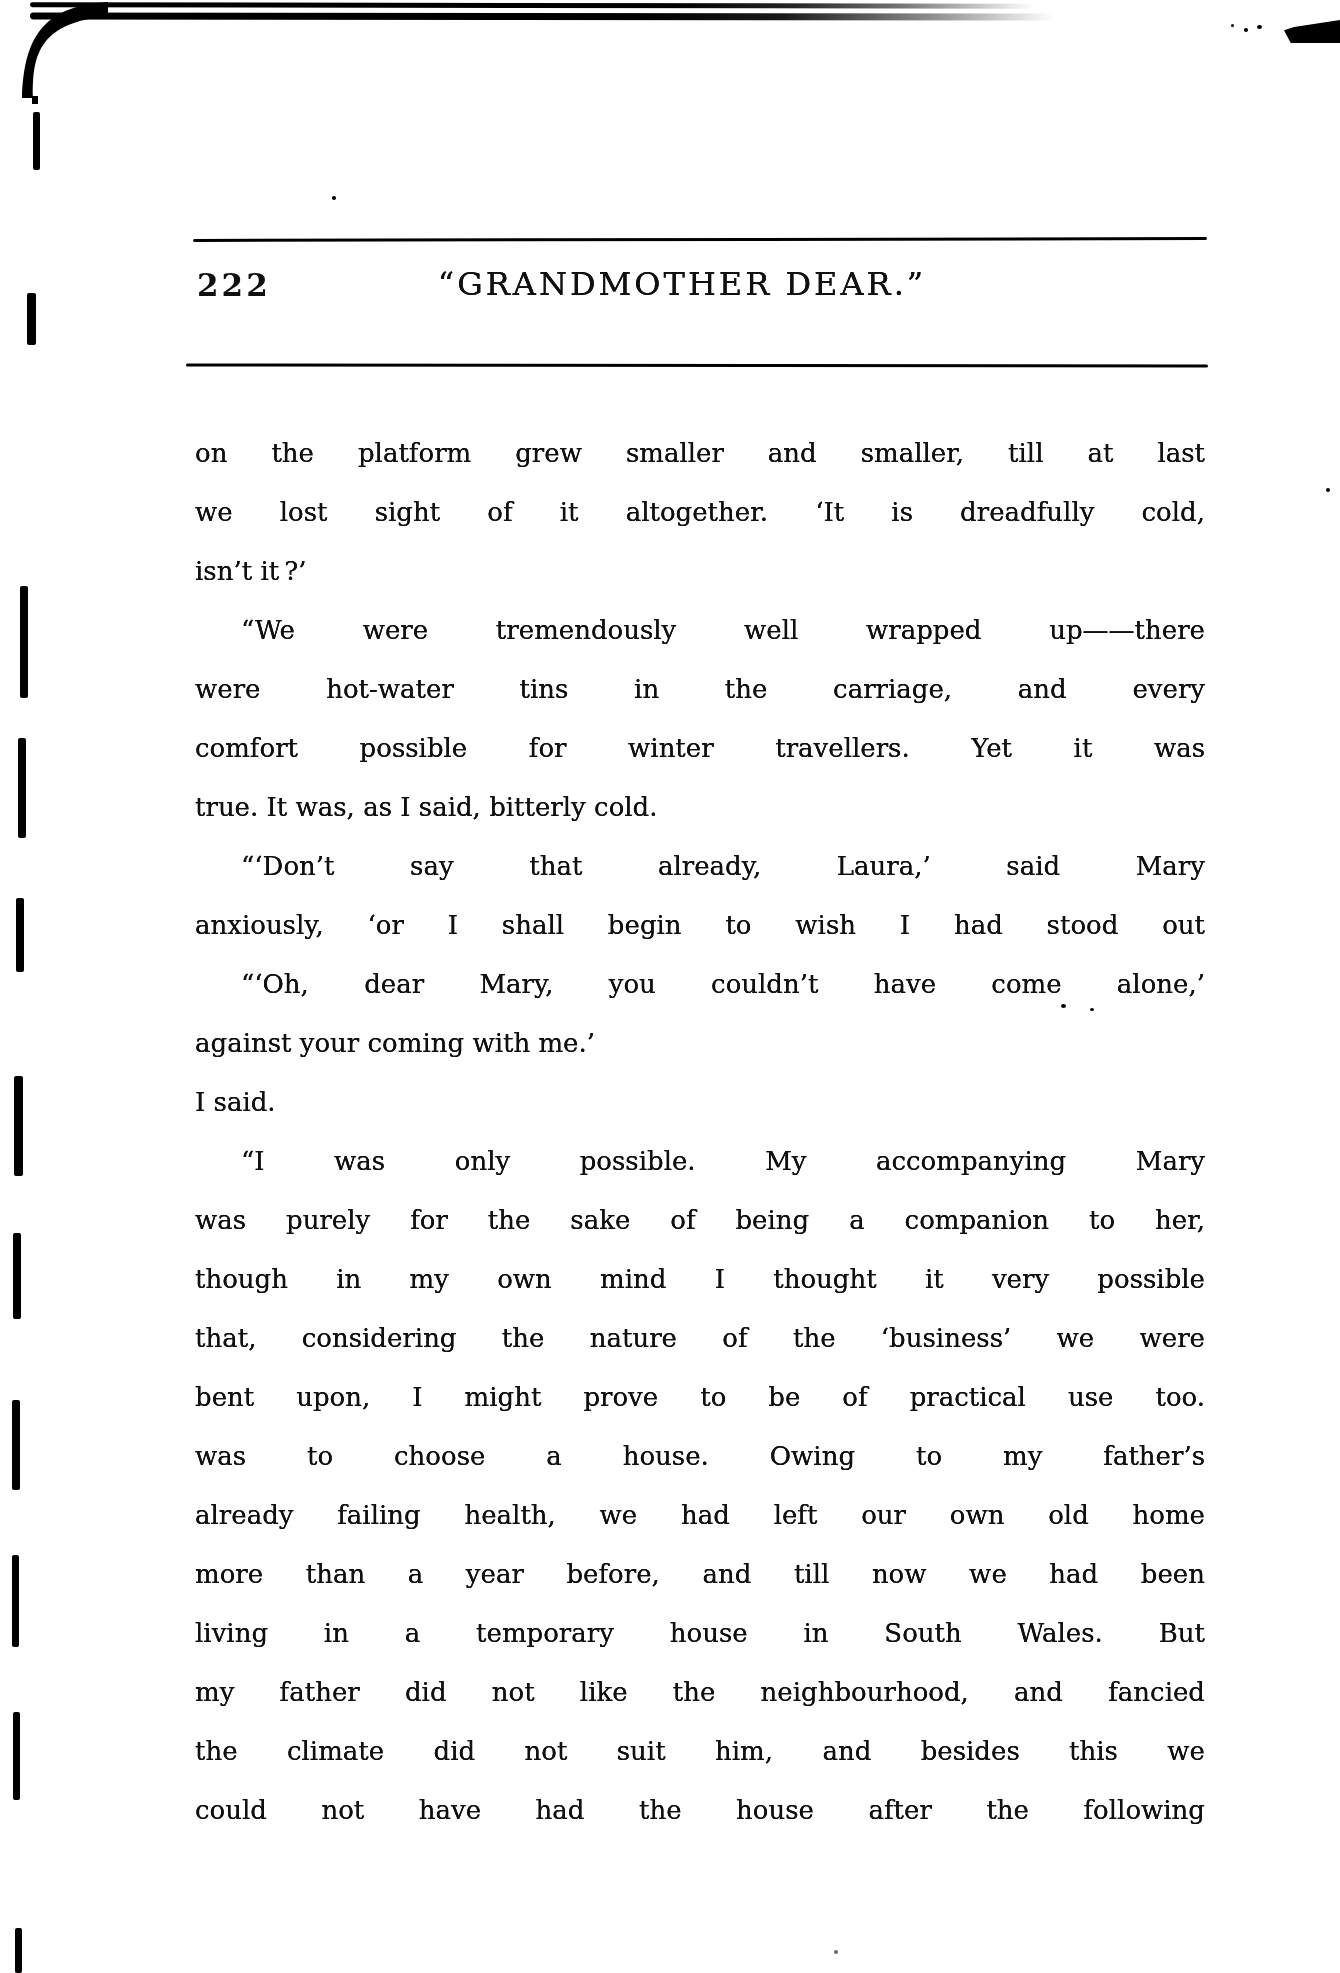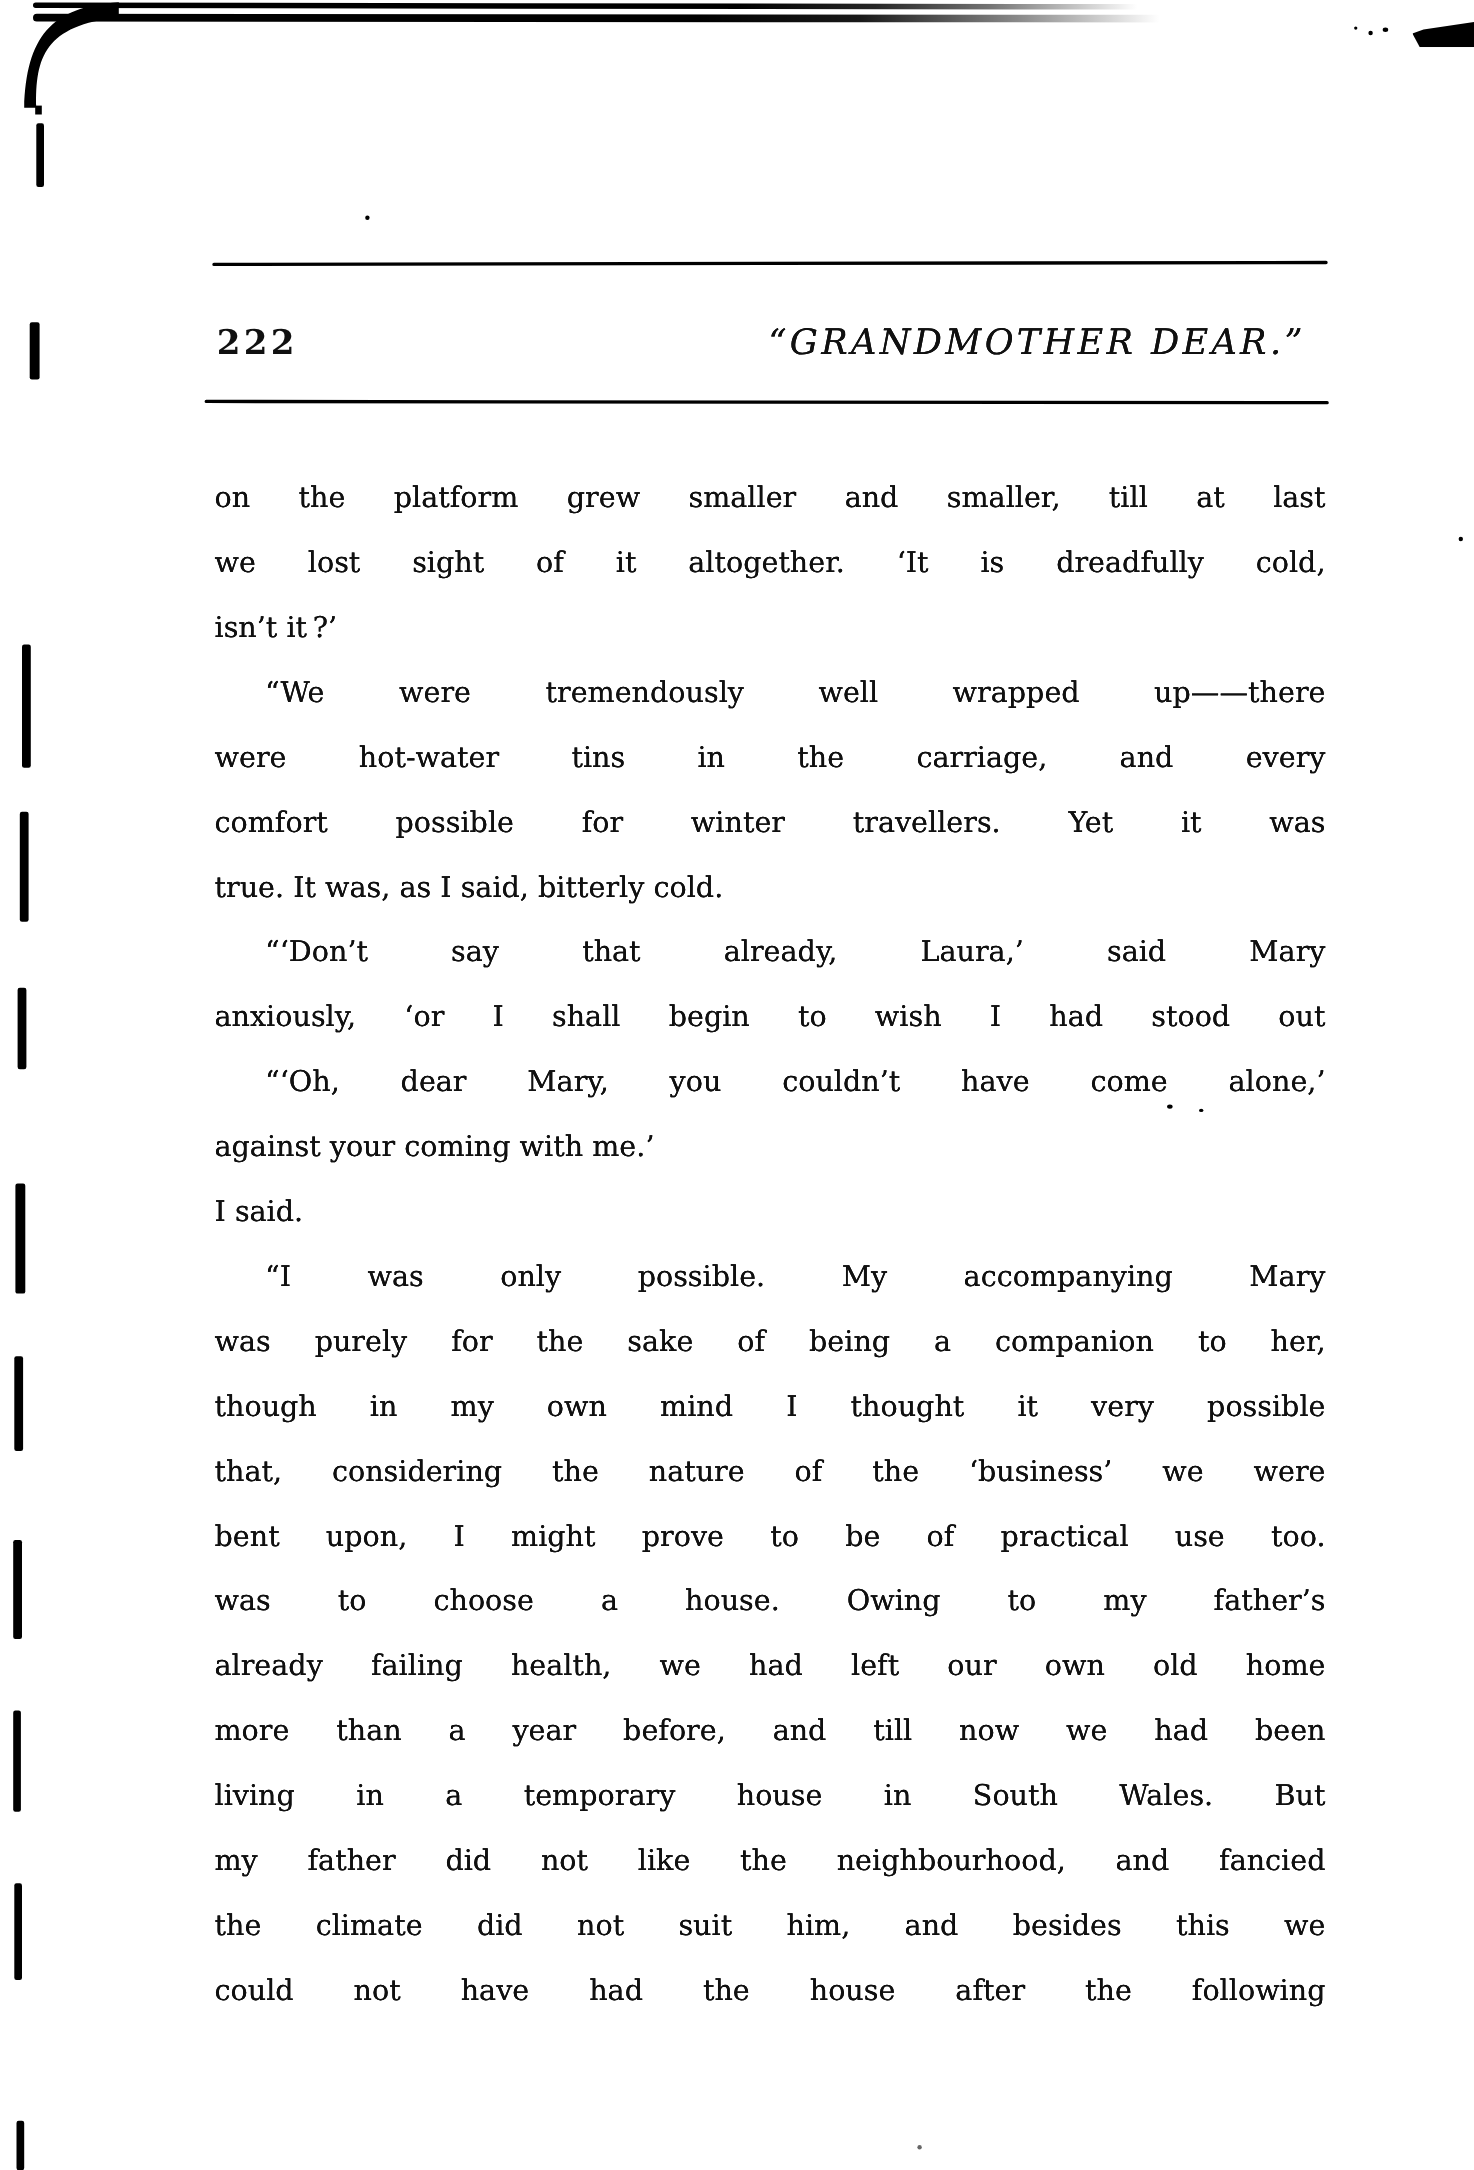--- a/index.html
+++ b/index.html
@@ -25,28 +25,28 @@
   .corner-wedge{
     right:0;top:20px;width:56px;height:23px;
     clip-path:polygon(0 45%,18% 30%,100% 0,100% 100%,12% 100%);
   }
   .edge-mark{border-radius:2px;}
   .speck{border-radius:50%;}
   
   .rule{position:absolute;background:#000;}
   .rule-top{left:193px;top:238px;width:1014px;height:3px;transform:rotate(-.1deg);border-radius:2px;}
   .rule-mid{left:186px;top:364px;width:1022px;height:3px;transform:rotate(.06deg);border-radius:2px;}
-  .header{position:absolute;left:195px;top:292px;width:1010px;height:50px;}
+  .header{position:absolute;left:195px;top:265px;width:1010px;height:50px;}
   .pagenum{
     position:absolute;left:2px;top:2px;
     font-size:31px;font-weight:bold;letter-spacing:3px;
   }
   .running-title{
-    display:block;text-align:right;transform:translateX(-18px);
-    font-style:italic;font-size:32px;letter-spacing:3px;
+    display:block;text-align:center;transform:translateX(-18px);
+    font-size:32px;letter-spacing:3px;
     text-shadow:0 0 .6px #000;
     white-space:nowrap;
   }
   
   .body-text{
     position:absolute;left:195px;top:424px;width:1010px;
   }
   .line{
     height:59px;line-height:59px;font-size:26px;
     text-shadow:0 0 .5px #000;

